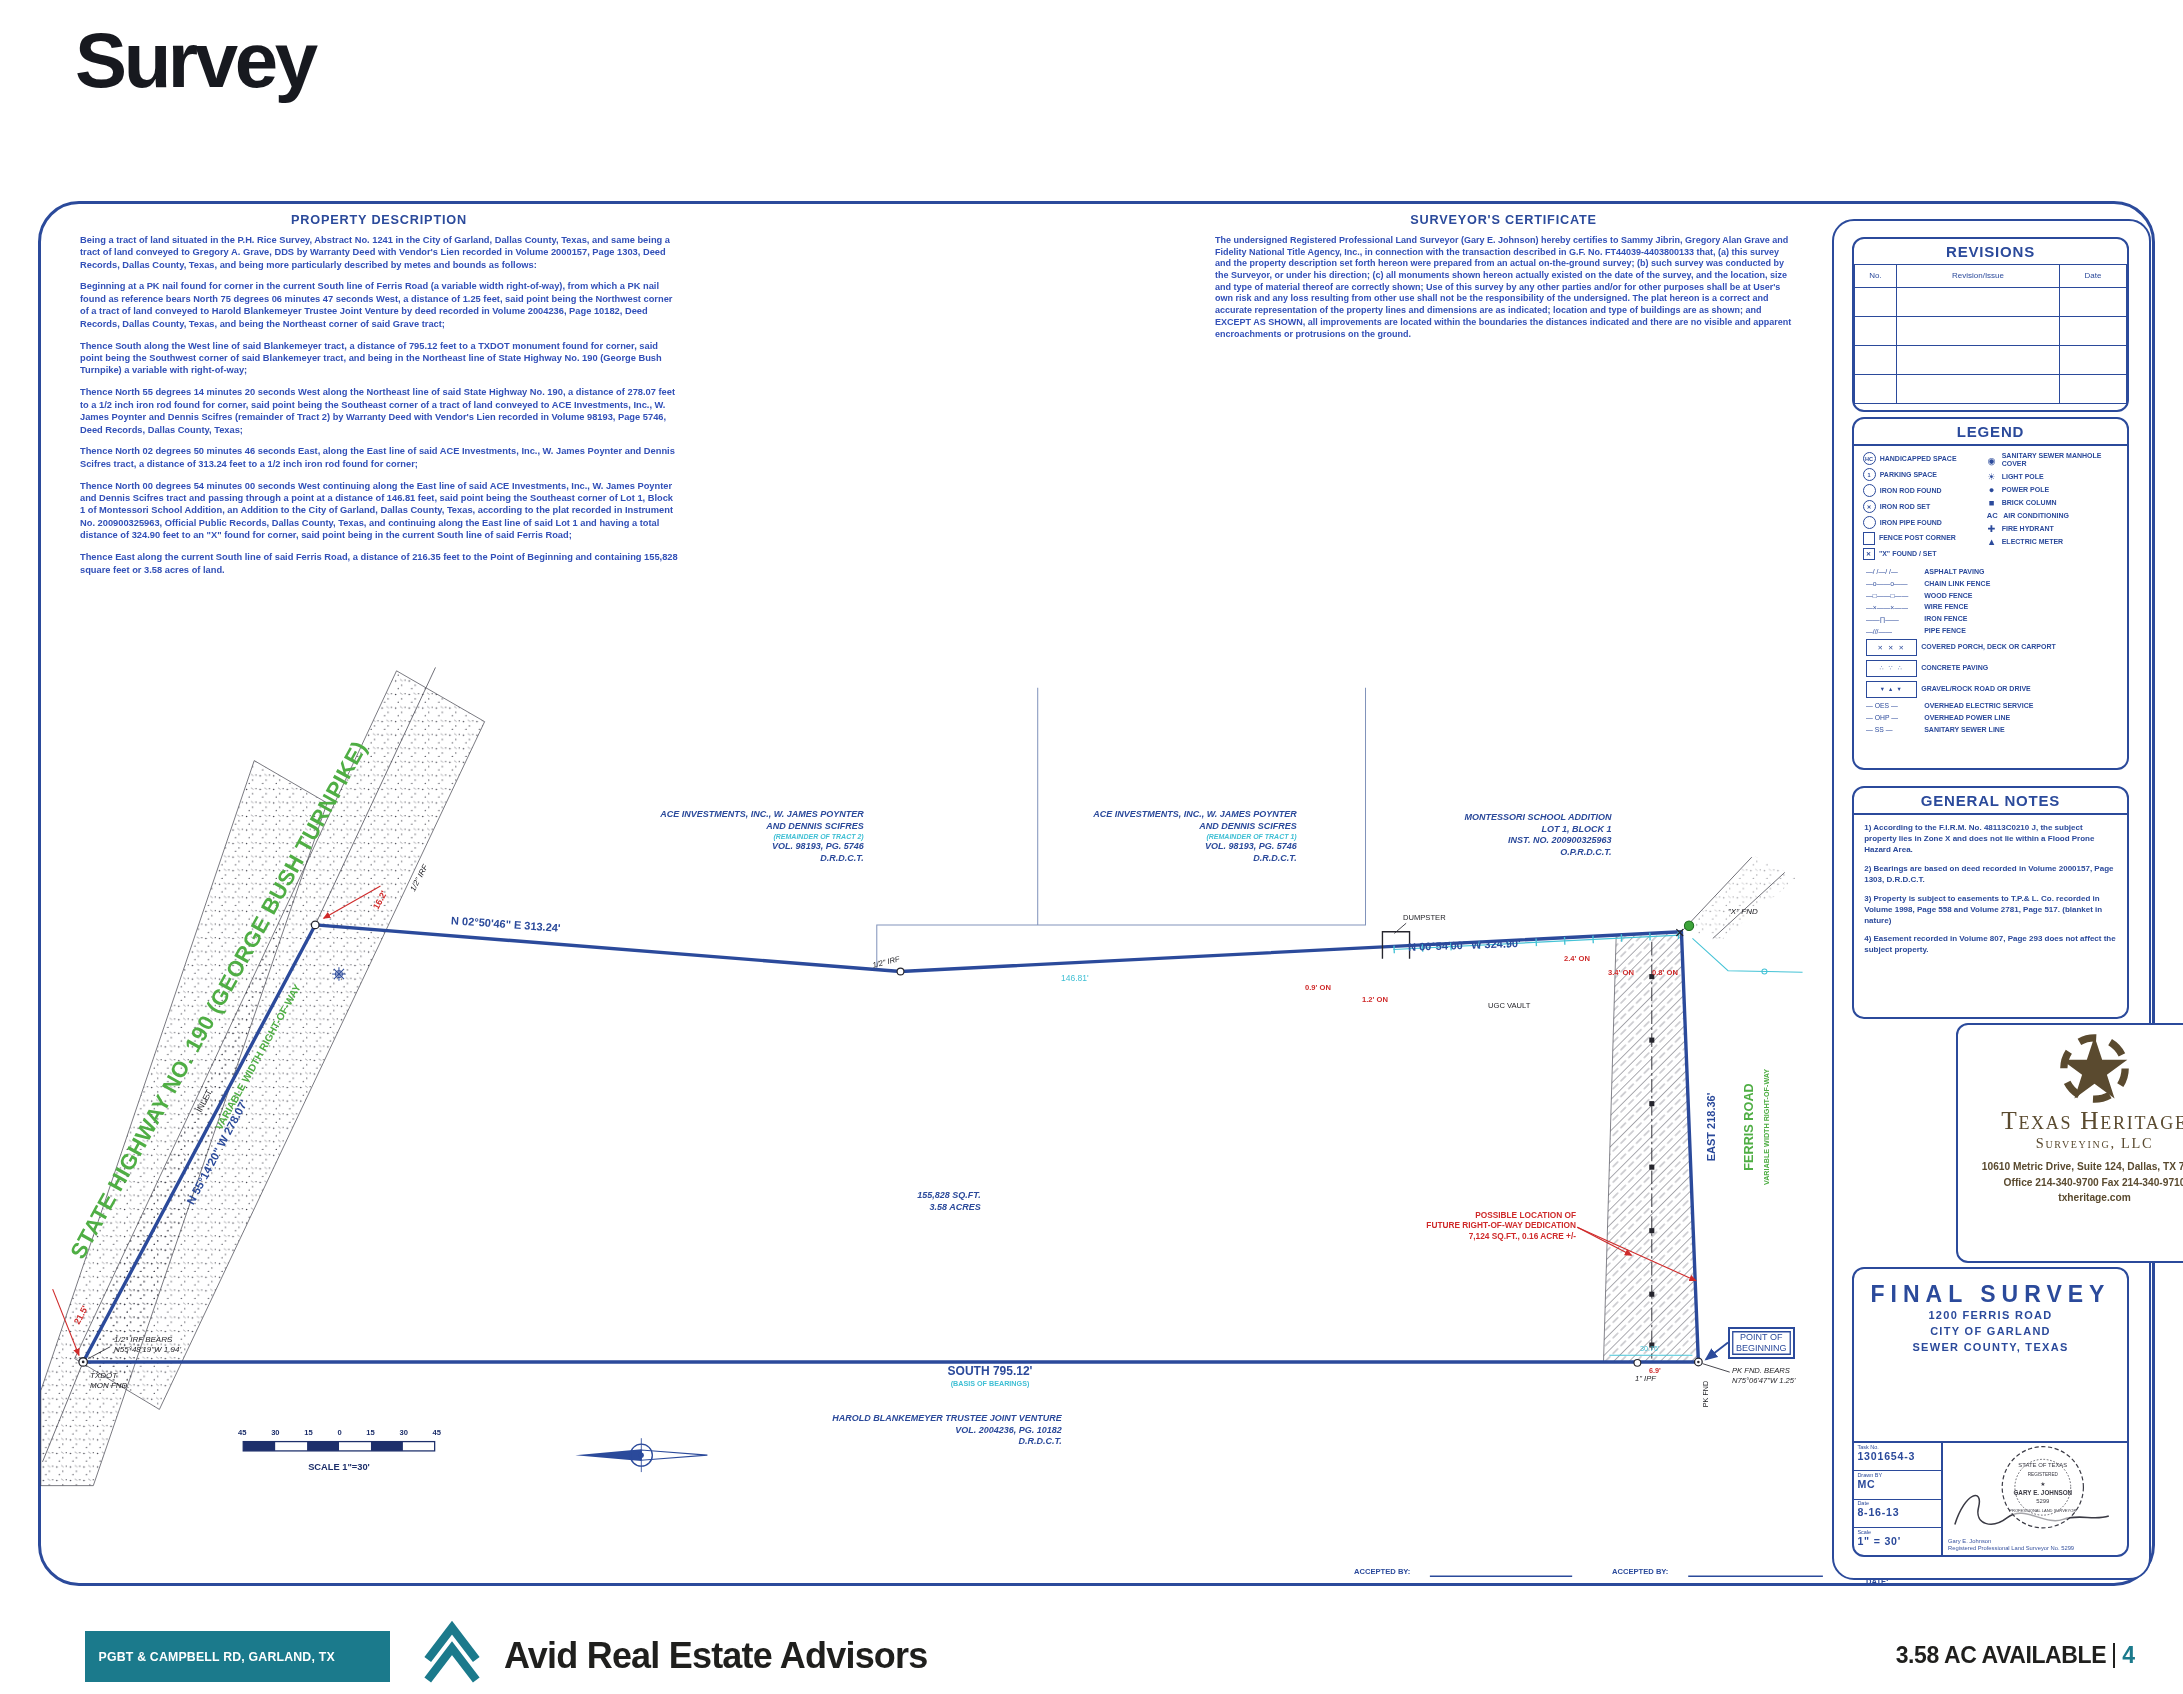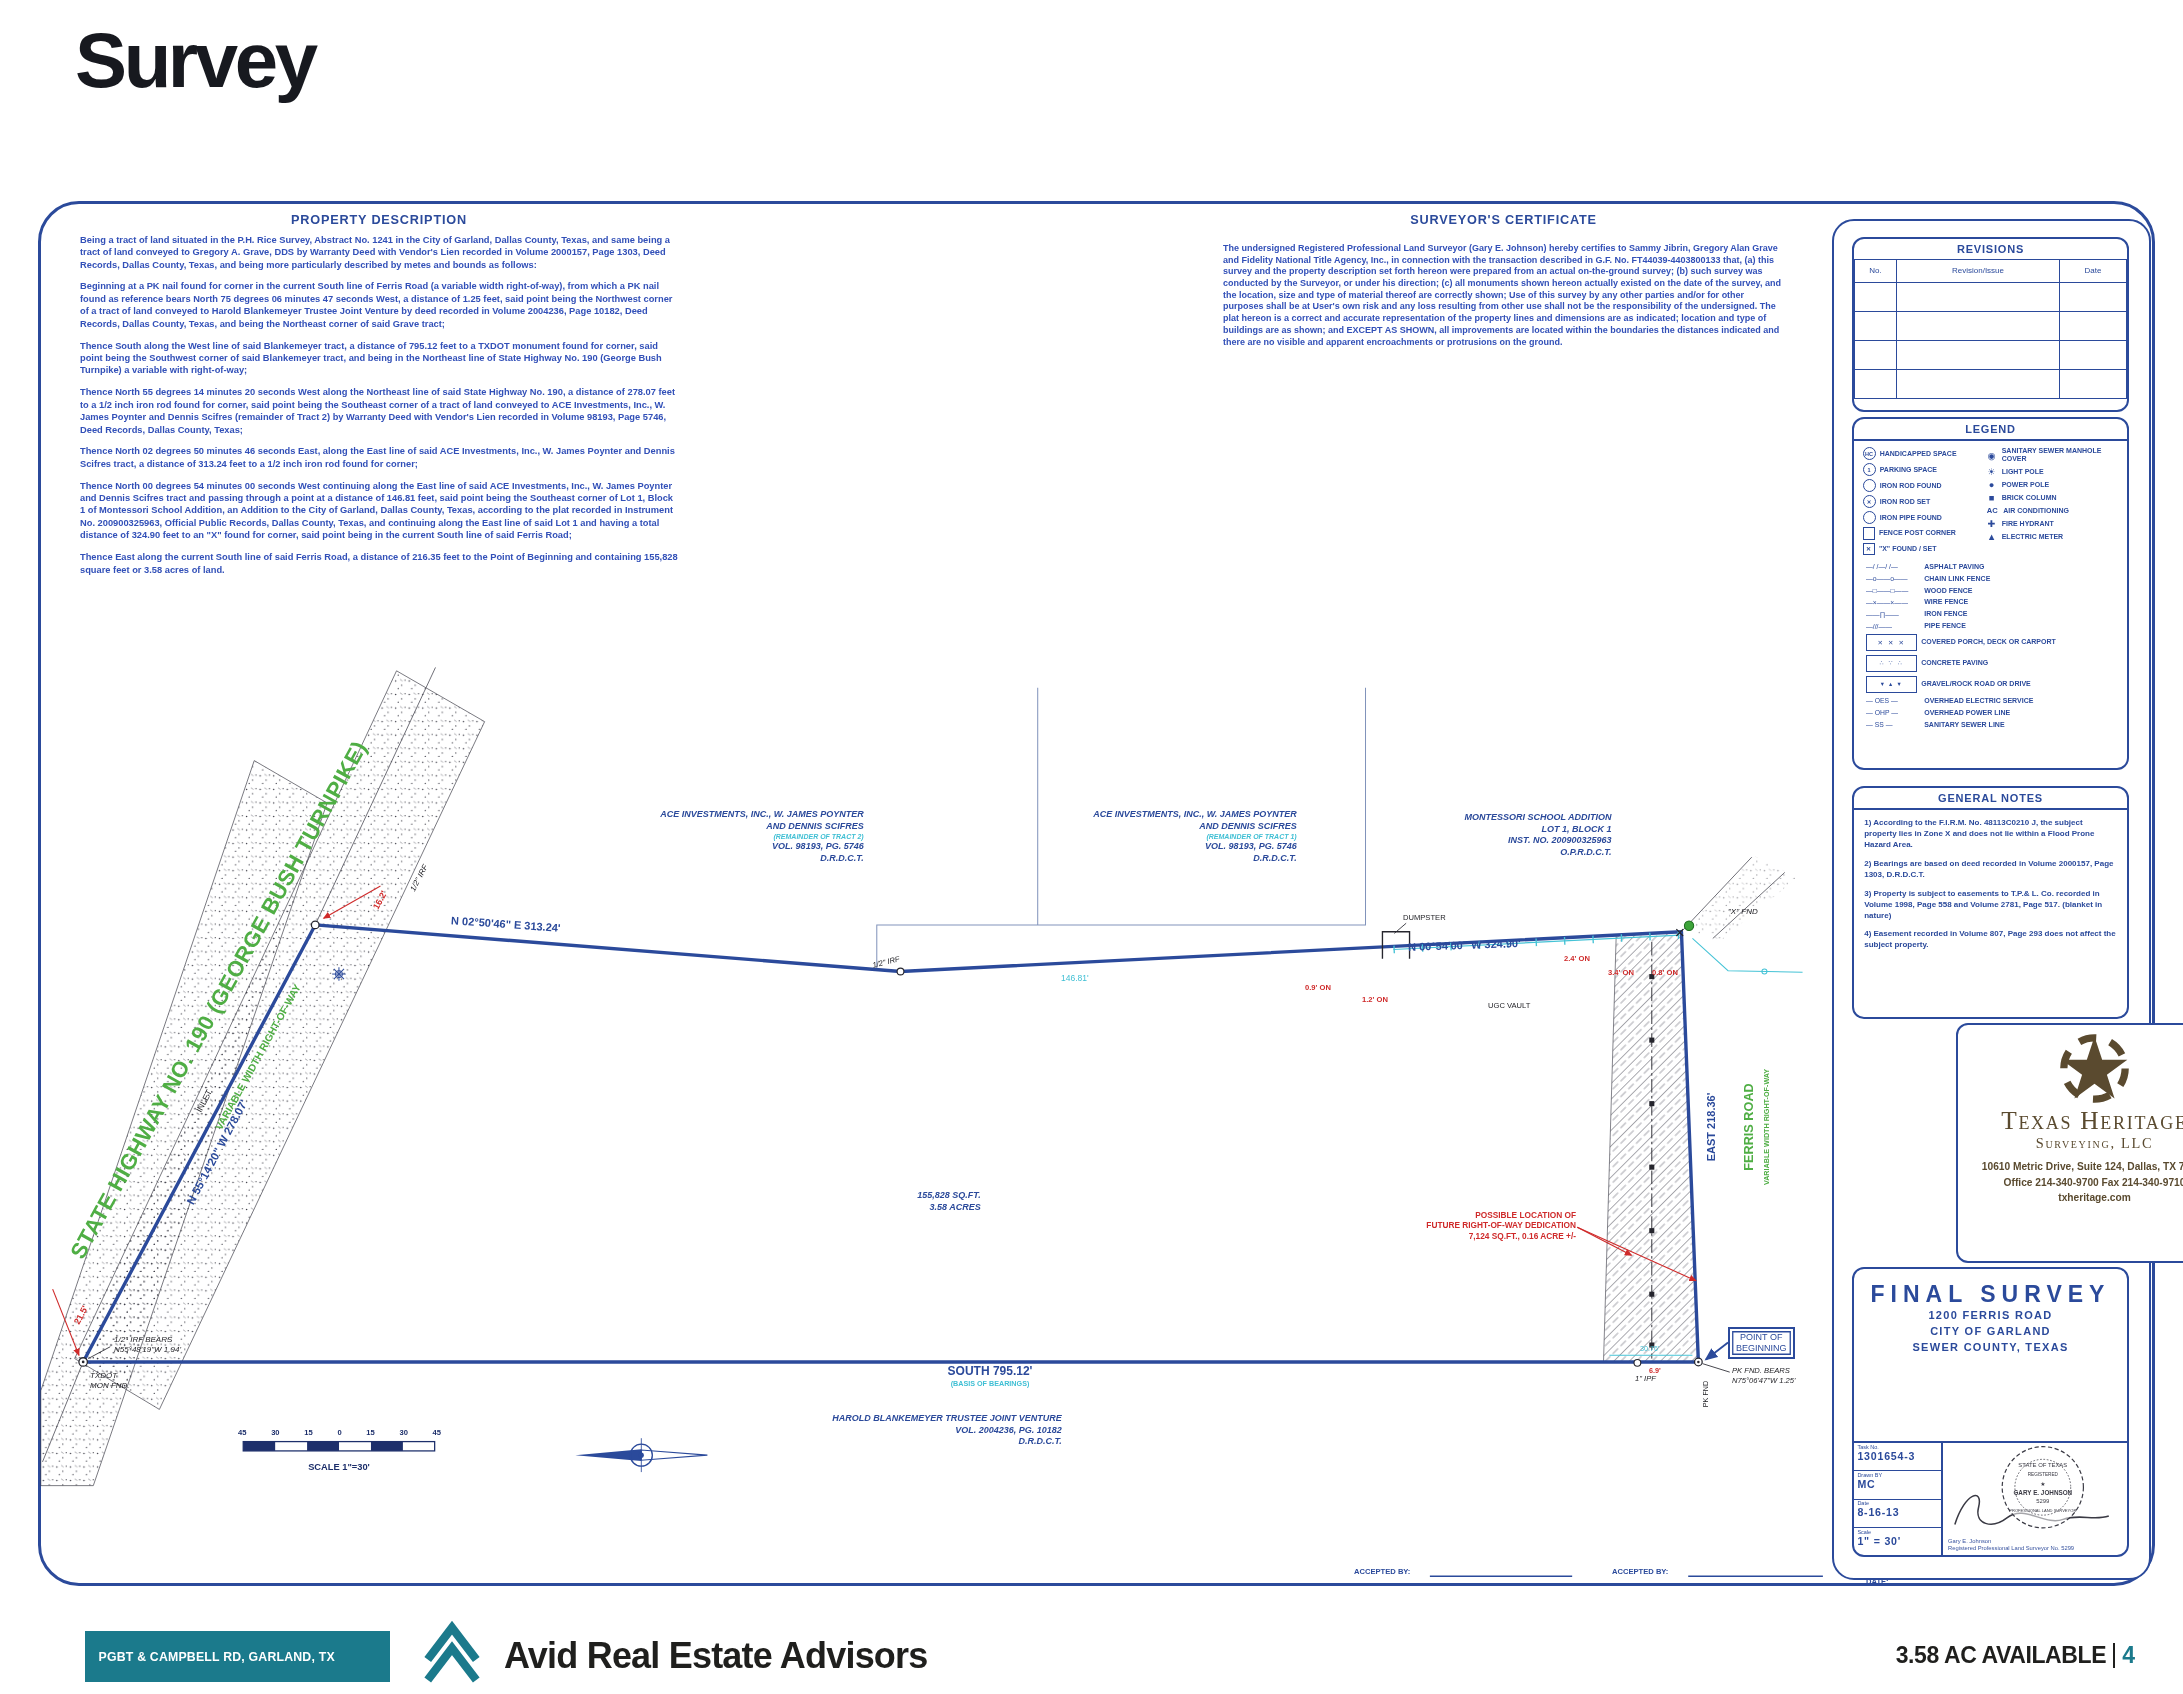--- a/index.html
+++ b/index.html
@@ -15,25 +15,25 @@
   .ctr{transform:translate(-50%,-50%);}
   .blk{color:#1d1d22;font-weight:400;}
   .red{color:#cf2a2a;}
   .cyn{color:#3fbfd4;}
   .grn{color:#4fae44;}
   .ital{font-style:italic;}
   .desc-block{position:absolute;left:80px;top:213px;width:598px;z-index:3;}
   .desc-h{font-size:12.7px;font-weight:700;color:#2b4a9b;text-align:center;letter-spacing:0.8px;margin-bottom:6.8px;}
   .desc-block p{font-size:9.3px;line-height:1.34;color:#3250b8;font-weight:600;margin:0 0 9.3px 0;}
   .cert-block{position:absolute;left:1207px;top:213px;width:593px;z-index:3;}
-  .cert-block p{font-size:9px;line-height:1.3;color:#3250b8;font-weight:600;margin:16px;}
+  .cert-block p{font-size:9px;line-height:1.3;color:#3250b8;font-weight:600;margin:8px;}
   .rframe{position:absolute;left:1832px;top:219px;width:315px;height:1357px;
     border:2.5px solid #2b4a9b;border-radius:22px;background:#fff;z-index:2;}
   .box{position:absolute;border:2.5px solid #2b4a9b;border-radius:12px;background:#fff;z-index:4;}
-  .box-h{font-size:11px;font-weight:700;color:#2b4a9b;text-align:center;letter-spacing:0.8px;
+  .box-h{font-size:15px;font-weight:700;color:#2b4a9b;text-align:center;letter-spacing:0.8px;
     padding:4.2px 0 3.4px 0;border-bottom:2.1px solid #2b4a9b;}
   table.rev{width:100%;border-collapse:collapse;}
   table.rev td{border:1.7px solid #2b4a9b;font-size:8px;color:#2b4a9b;text-align:center;height:20.3px;}
   table.rev tr.empty td{height:26px;}
   .lg-row{display:flex;align-items:center;gap:4.2px;margin-bottom:3px;}
   .lg-label{font-size:7px;font-weight:700;color:#2b4a9b;line-height:1.15;}
   .lg-ico{display:inline-flex;align-items:center;justify-content:center;color:#2b4a9b;flex:none;}
   .lg-ico.circ{width:11px;height:11px;border:1.2px solid #2b4a9b;border-radius:50%;font-size:5.5px;font-weight:700;}
   .lg-ico.sq{width:10.2px;height:10.2px;border:1.2px solid #2b4a9b;font-size:6px;font-weight:700;}
   .lg-ico.glyph{width:12px;font-size:9.3px;}

